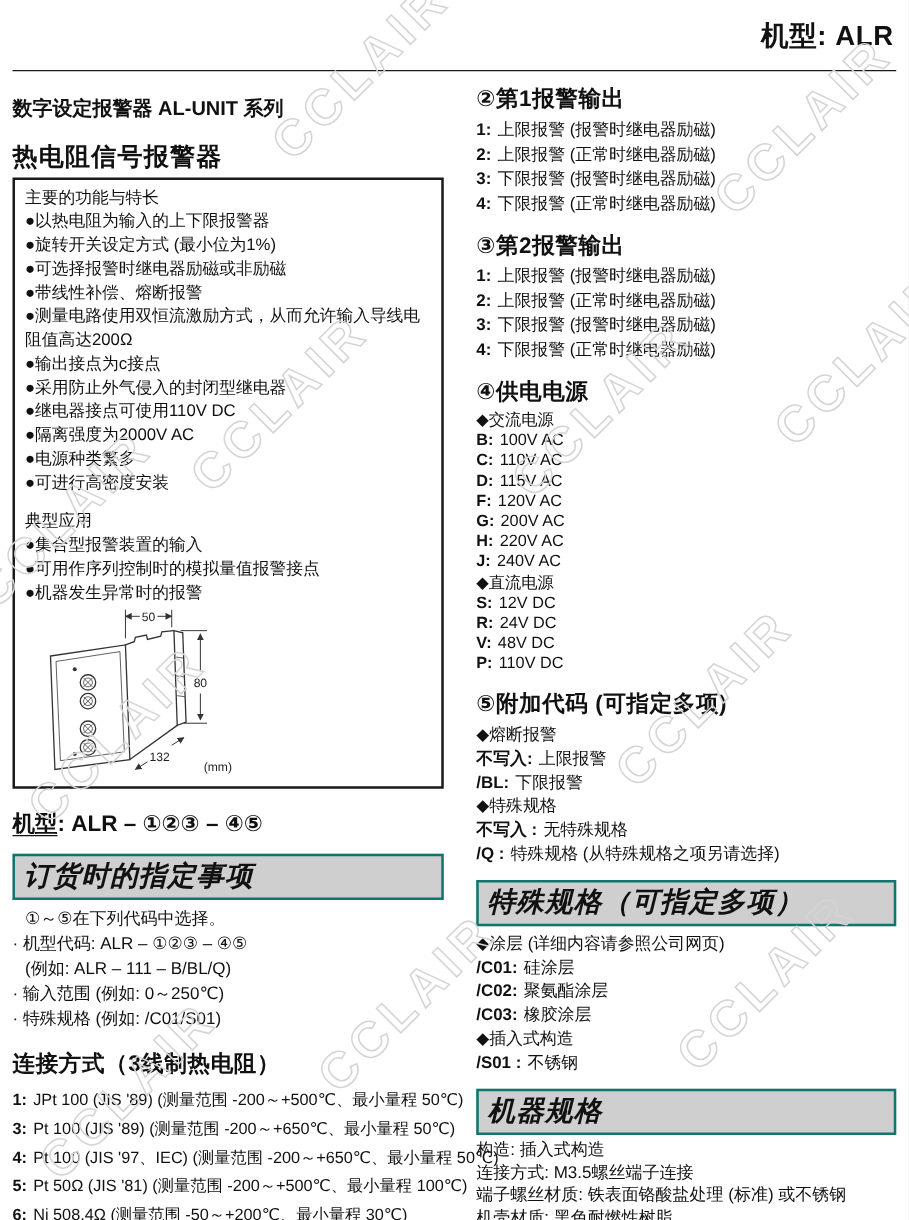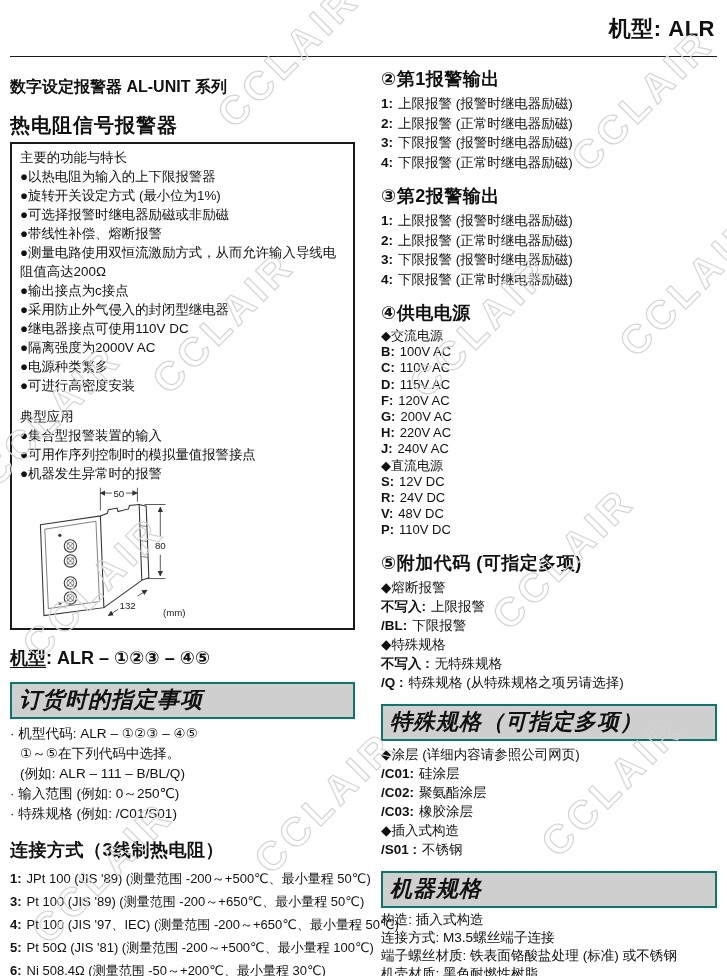--- a/index.html
+++ b/index.html
@@ -167,22 +167,22 @@
               <text x="155" y="148" text-anchor="start">(mm)</text>
             </g>
           </svg>
         </div>
       </div>
 
       <div class="model-code"><span class="ul">机型</span><span>: ALR – ①②③ – ④⑤</span></div>
 
       <div class="bar ord-bar">订货时的指定事项</div>
       <div class="ord-list">
+        <div class="item ind">①～⑤在下列代码中选择。</div>
         <div class="item">· 机型代码: ALR – ①②③ – ④⑤</div>
-        <div class="item ind">①～⑤在下列代码中选择。</div>
         <div class="item ind">(例如: ALR – 111 – B/BL/Q)</div>
         <div class="item">· 输入范围 (例如: 0～250℃)</div>
         <div class="item">· 特殊规格 (例如: /C01/S01)</div>
       </div>
 
       <div class="sec-title input-title">连接方式（3线制热电阻）</div>
       <div class="sig-list">
         <div class="item"><span class="code">1:</span><span>JPt 100 (JIS '89) (测量范围 -200～+500℃、最小量程 50℃)</span></div>
         <div class="item"><span class="code">3:</span><span>Pt 100 (JIS '89) (测量范围 -200～+650℃、最小量程 50℃)</span></div>
         <div class="item"><span class="code">4:</span><span>Pt 100 (JIS '97、IEC) (测量范围 -200～+650℃、最小量程 50℃)</span></div>

